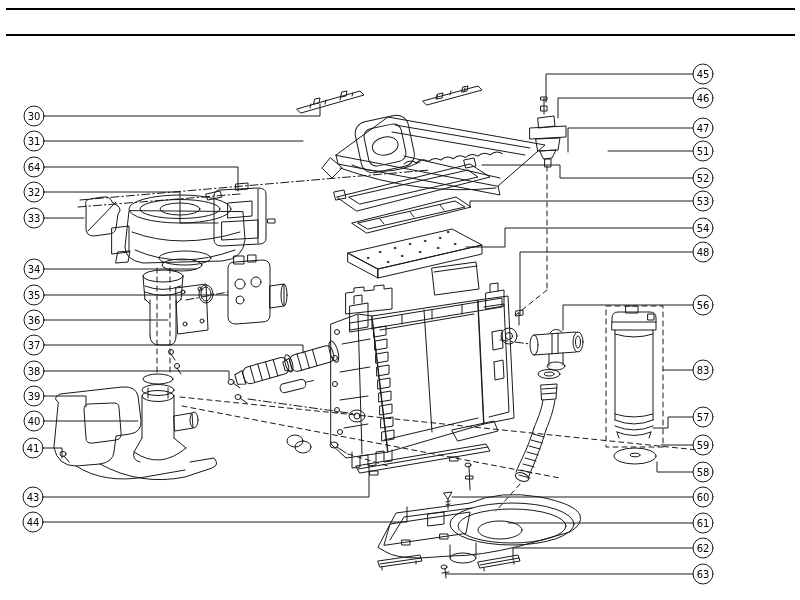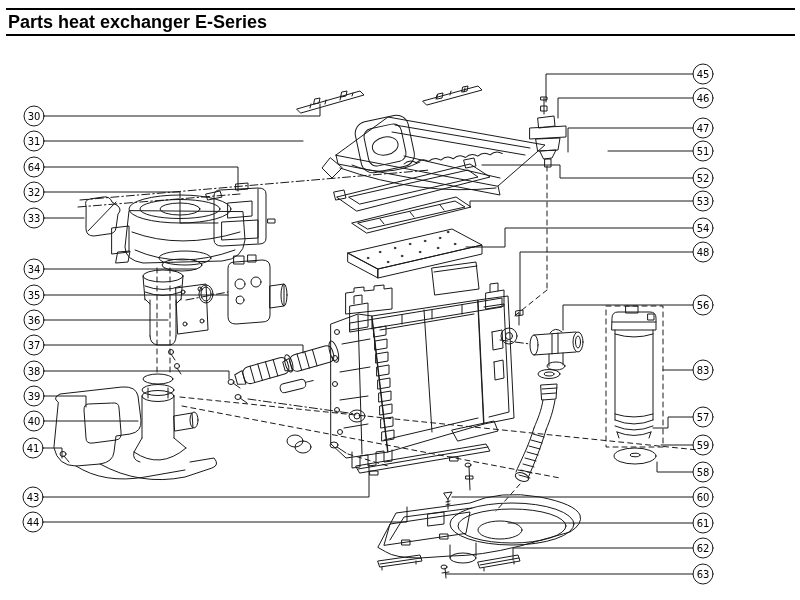--- a/index.html
+++ b/index.html
@@ -22,21 +22,20 @@
   .callout-circle{fill:#fff;stroke:#000;stroke-width:1.5}
   .callout-num{font-family:"DejaVu Sans",sans-serif;font-size:10px;fill:#000;stroke:none;text-anchor:middle}
   .thick{stroke-width:2.4;stroke:#111}
   .lt{stroke:#999;stroke-width:0.7}
 </style>
 </head>
 <body>
 
 <div class="page">
   <div class="topline"></div>
-  <div class="title">Parts heat exchanger E-Series</div>
   <div class="underline"></div>
 
   <svg class="diagram" id="diagram" width="800" height="600" viewBox="0 0 800 600">
     <defs>
       <pattern id="hatchP" width="5" height="5" patternUnits="userSpaceOnUse" patternTransform="rotate(45)">
         <line x1="0" y1="0" x2="0" y2="5" stroke="#444" stroke-width="1.4"></line>
       </pattern>
       <pattern id="hatchD" width="3.5" height="3.5" patternUnits="userSpaceOnUse" patternTransform="rotate(40)">
         <line x1="0" y1="0" x2="0" y2="3.5" stroke="#222" stroke-width="2.2"></line>
       </pattern>

